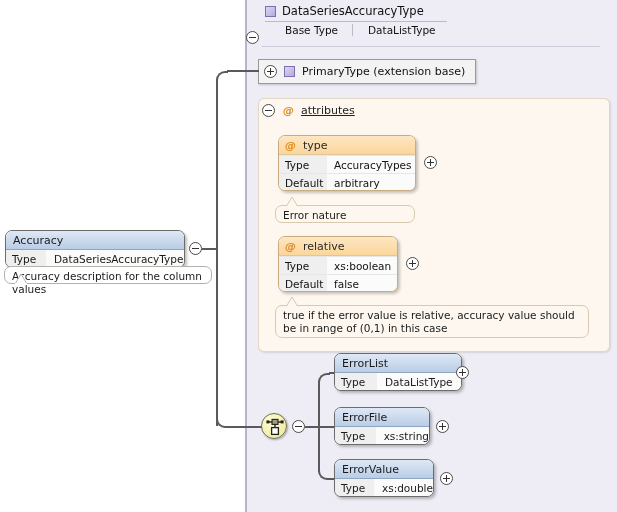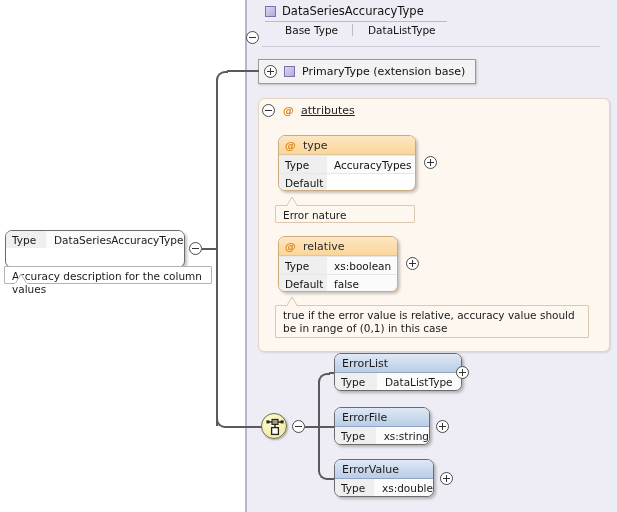--- a/index.html
+++ b/index.html
@@ -222,21 +222,21 @@
     display: flex;
     align-items: center;
     box-sizing: border-box;
   }
   .elem-card.wide .k { width: 40px; }
 
   
   .doc-bubble {
     position: absolute;
     border: 1px solid #b3b3ac;
-    border-radius: 1px;
+    border-radius: 7px;
     background: #ffffff;
     box-sizing: border-box;
     font-size: 10.5px;
     color: #1b1b1b;
     padding: 3px 7px;
     line-height: 13px;
   }
   .doc-bubble.cream { background: #fdf7ef; border-color: #d9c9ae; }
 
   
@@ -312,20 +312,21 @@
     <div class="hdr">
       <span class="at-sym">@</span>
       <span>type</span>
     </div>
     <div class="row">
       <span class="k">Type</span>
       <span class="v">AccuracyTypes</span>
     </div>
     <div class="row">
       <span class="k">Default</span>
+      <span class="v">arbitrary</span>
     </div>
   </div>
   <div class="abs" style="left:424px; top:156px;">
     <span class="circ plus"></span>
   </div>
 
   <div class="doc-bubble cream" style="left:275px; top:205px; width:140px; height:18px;">
     <span>Error nature</span>
   </div>
   <svg class="abs" style="left:285px; top:196px;" width="16" height="12">
@@ -353,20 +354,23 @@
 
   <div class="doc-bubble cream" style="left:275px; top:305px; width:314px; height:33px;">
     <span>true if the error value is relative, accuracy value should be in range of (0,1) in this case</span>
   </div>
   <svg class="abs" style="left:285px; top:296px;" width="16" height="12">
     <polyline points="1,11 7,1 13,11" fill="#fdf7ef" stroke="#d9c9ae" stroke-width="1"></polyline>
     <line x1="1" y1="11" x2="13" y2="11" stroke="#fdf7ef" stroke-width="2"></line>
   </svg>
 
   <div class="elem-card wide" style="left:5px; top:230px; width:180px; height:38px;">
+    <div class="hdr">
+      <span>Accuracy</span>
+    </div>
     <div class="row">
       <span class="k">Type</span>
       <span class="v">DataSeriesAccuracyType</span>
     </div>
   </div>
   <div class="abs" style="left:189px; top:242px;">
     <span class="circ minus"></span>
   </div>
 
   <div class="doc-bubble" style="left:4px; top:266px; width:208px; height:18px;">

